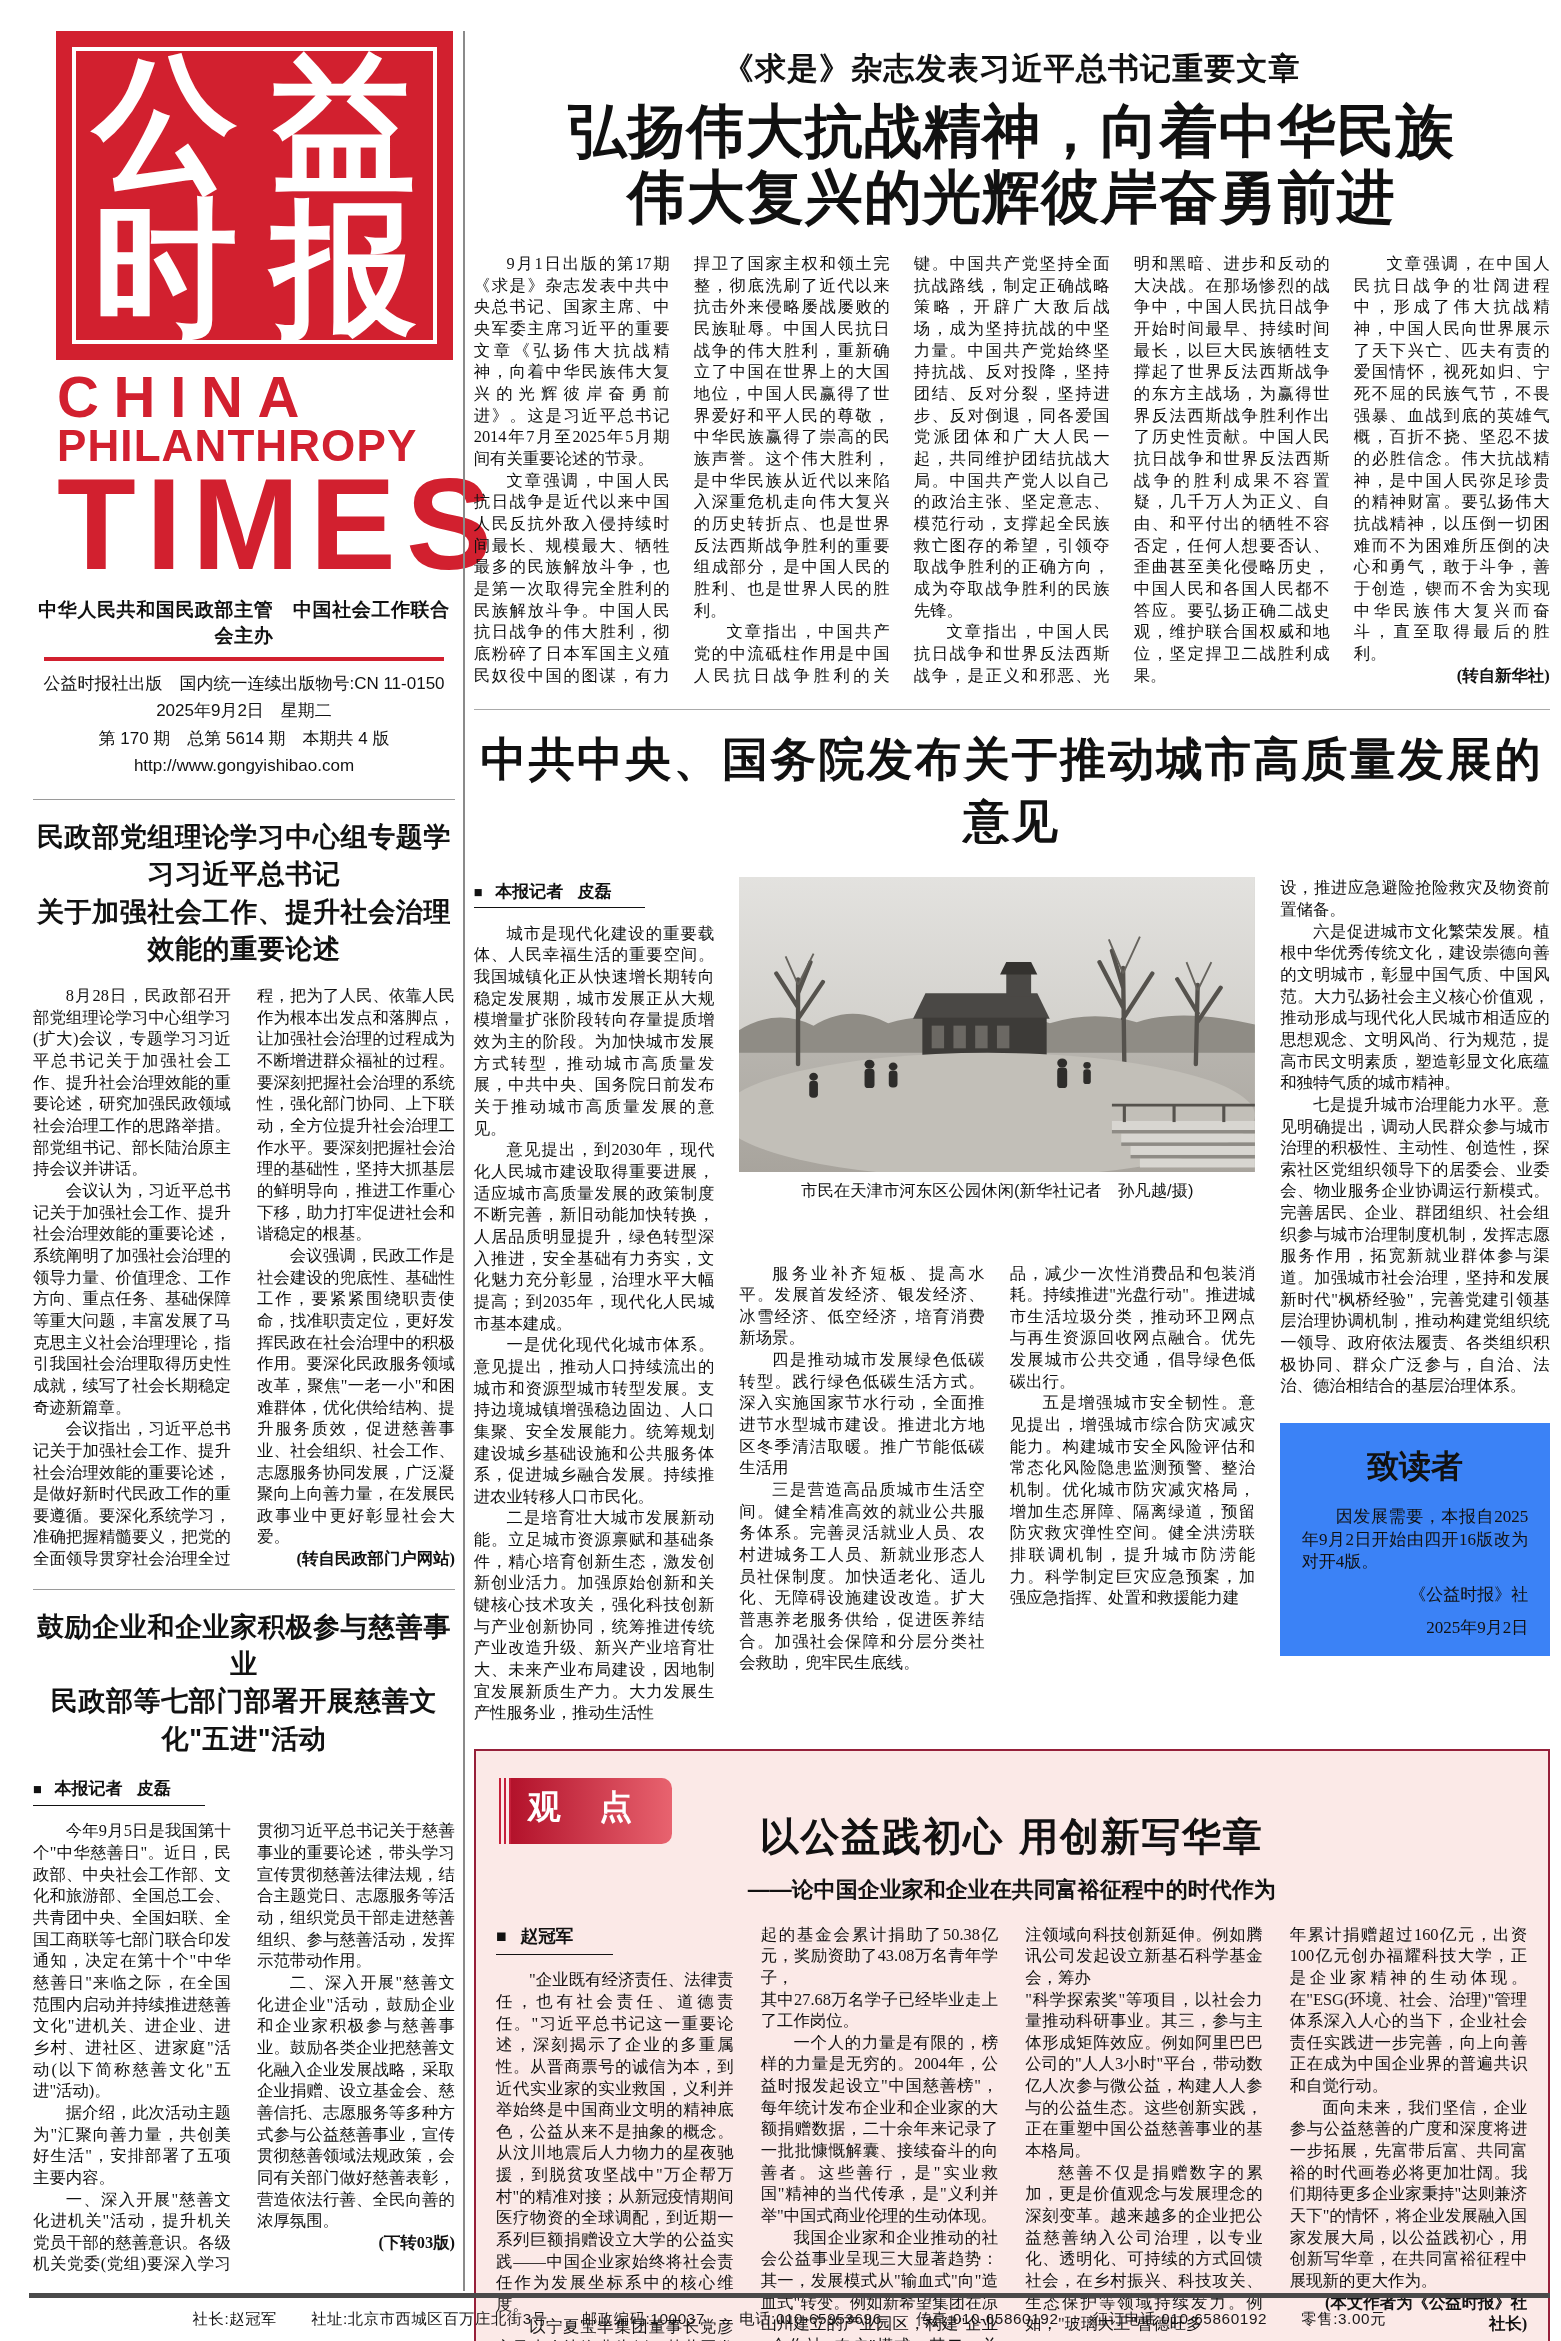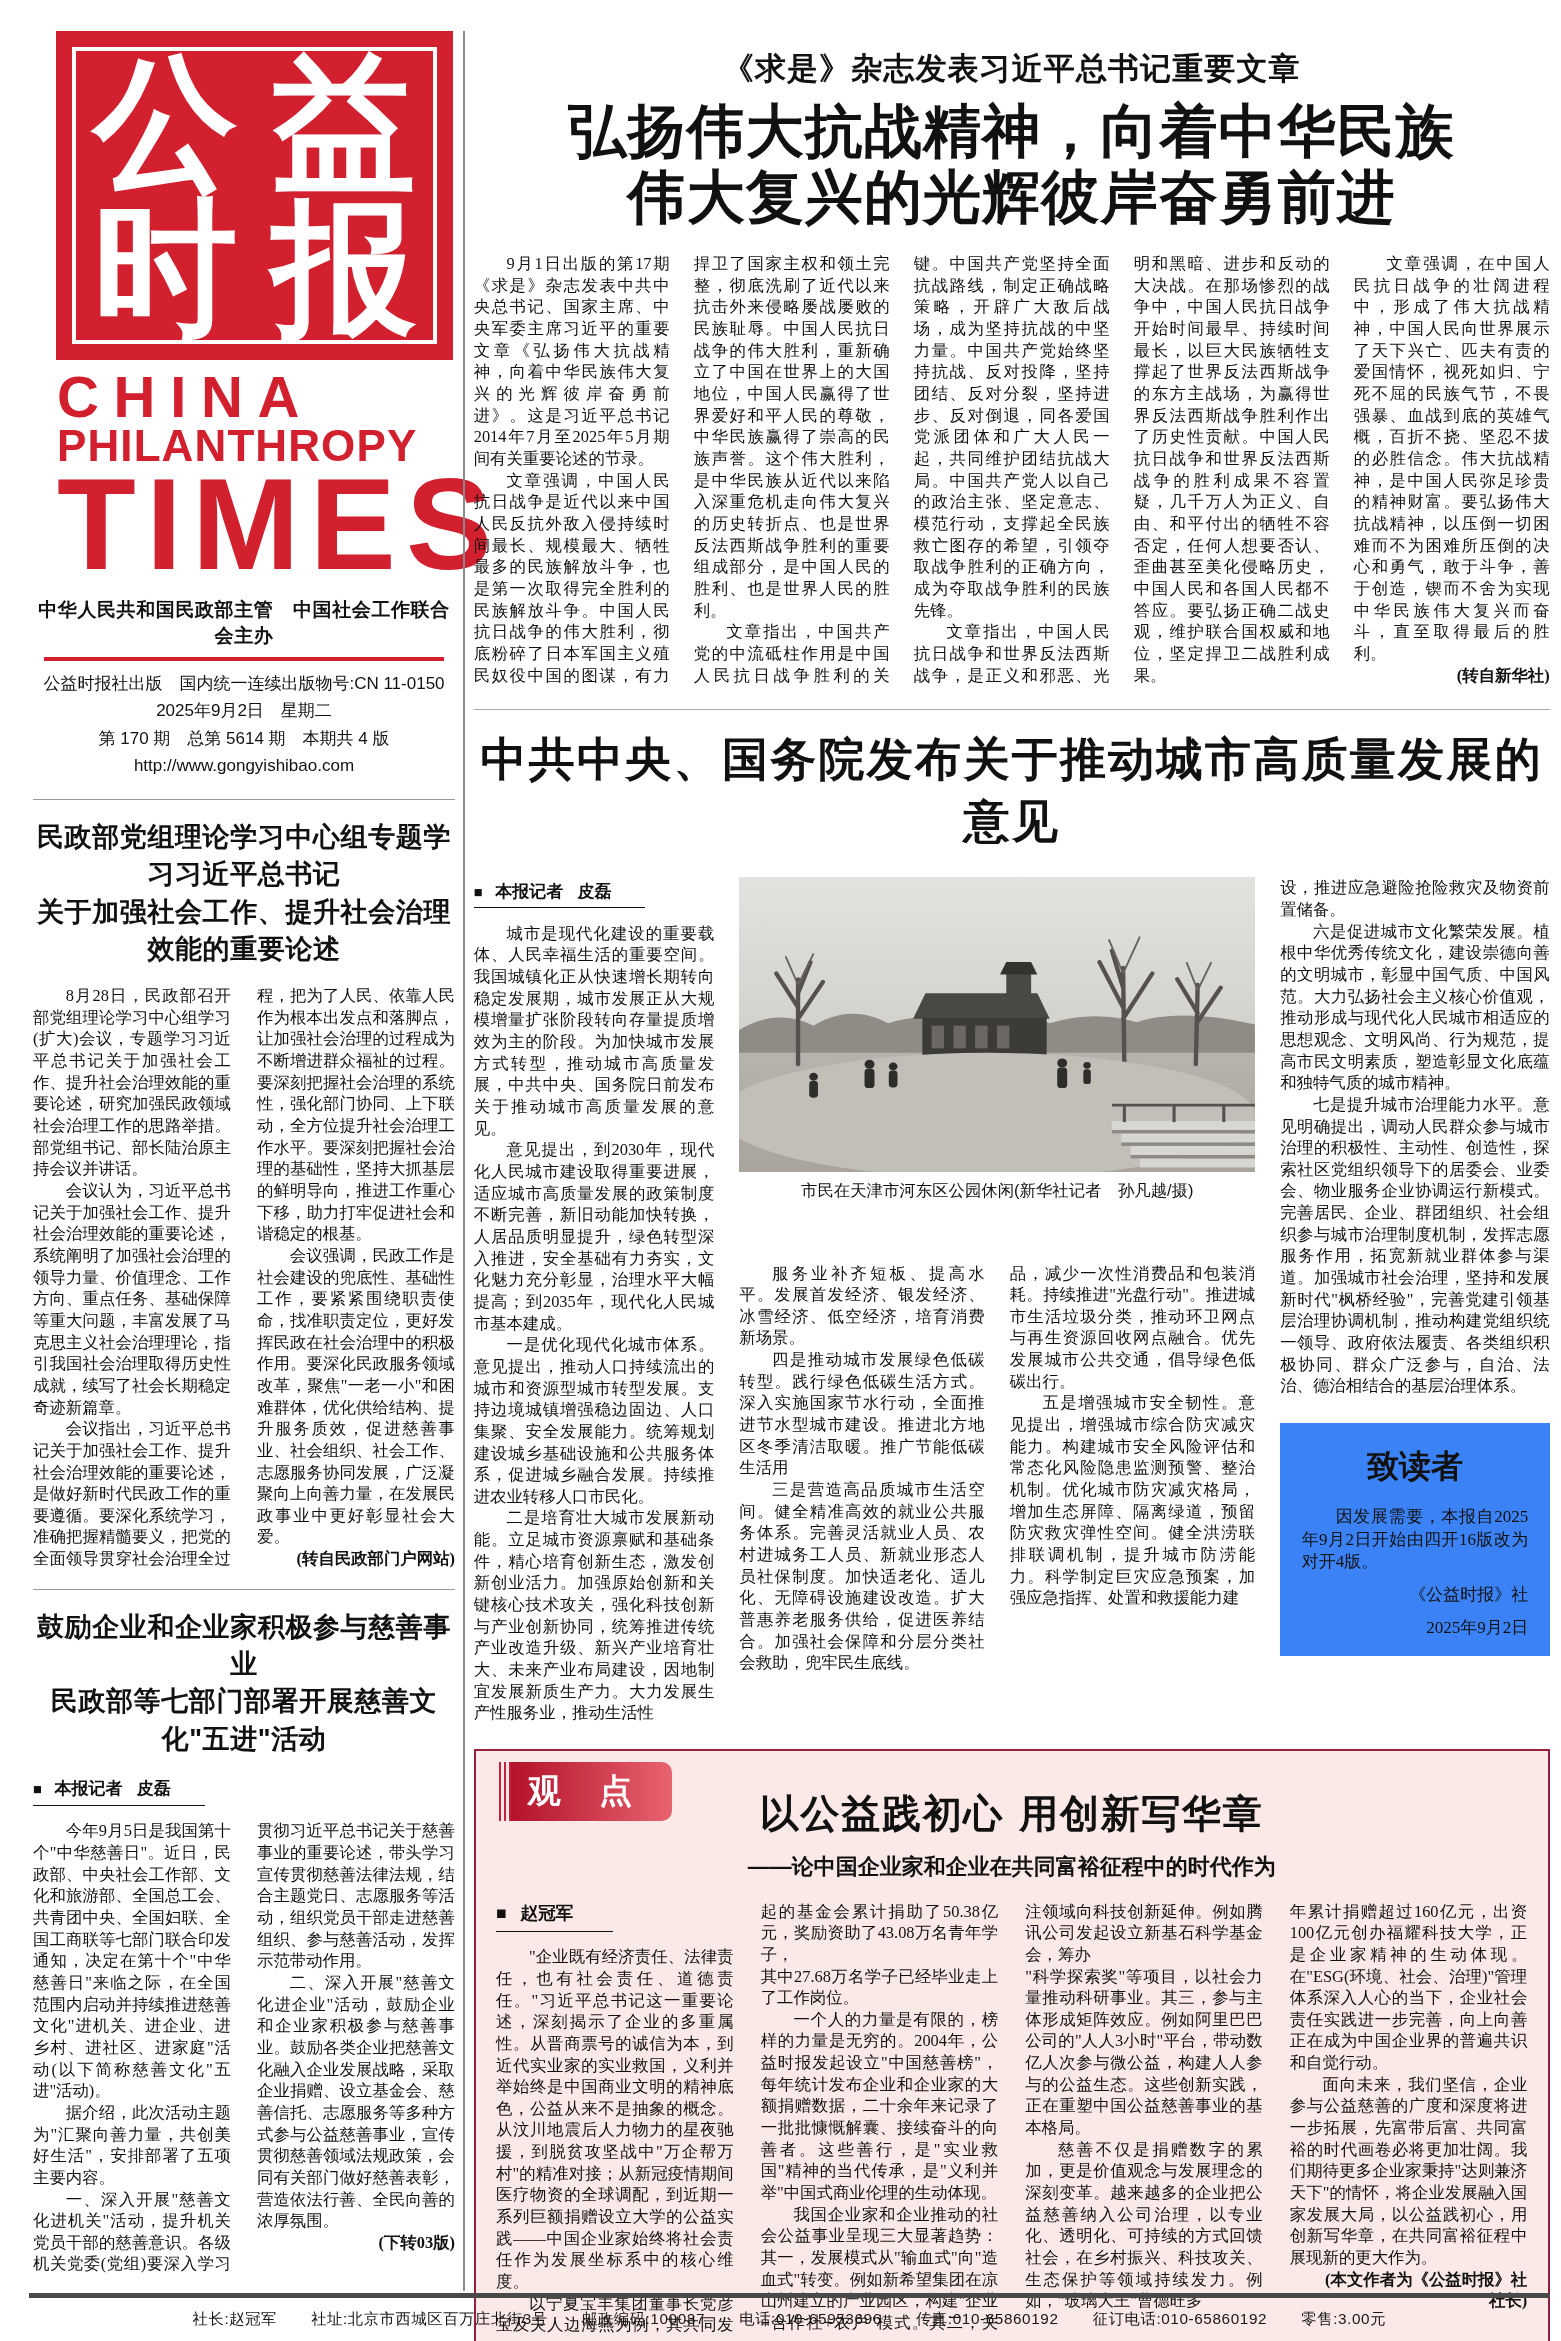--- a/index.html
+++ b/index.html
@@ -100,23 +100,23 @@
   .reader-box p{font-size:17px;}
   .reader-sign{ text-indent:0 !important;text-align:right !important;margin-top:10.2px !important;}
 
   
   .opinion-box{
     margin-top:25px;background:var(--pink);
     border:2.8px solid var(--maroon);border-bottom-width:5.7px;
     padding:11.3px 20.4px 19px 20.4px;box-sizing:border-box;position:relative;
   }
   .op-badge{
-    display:inline-flex;align-items:center;height:59px;padding:0 25px 0 0;
+    display:inline-flex;align-items:center;height:59px;padding:0 25px 7px 0;
     background:linear-gradient(90deg,#b3122b,#e8636f);
-    border-radius:0 10.2px 10.2px 0;position:relative;margin-left:14.7px;
+    border-radius:0 10.2px 10.2px 0;position:relative;margin-left:14.7px;margin-top:16px;
   }
   .op-badge:before{
     content:"";position:absolute;left:-14.7px;top:0;bottom:0;width:14.7px;
     background:repeating-linear-gradient(90deg,var(--pink) 0 2.8px,#c6203a 2.8px 5.1px);
   }
   .op-badge span{
     color:#fff;font-size:33px;font-weight:900;letter-spacing:14.7px;margin-left:17px;
     font-family:"Liberation Sans","DejaVu Sans",sans-serif;
   }
   .op-title{

